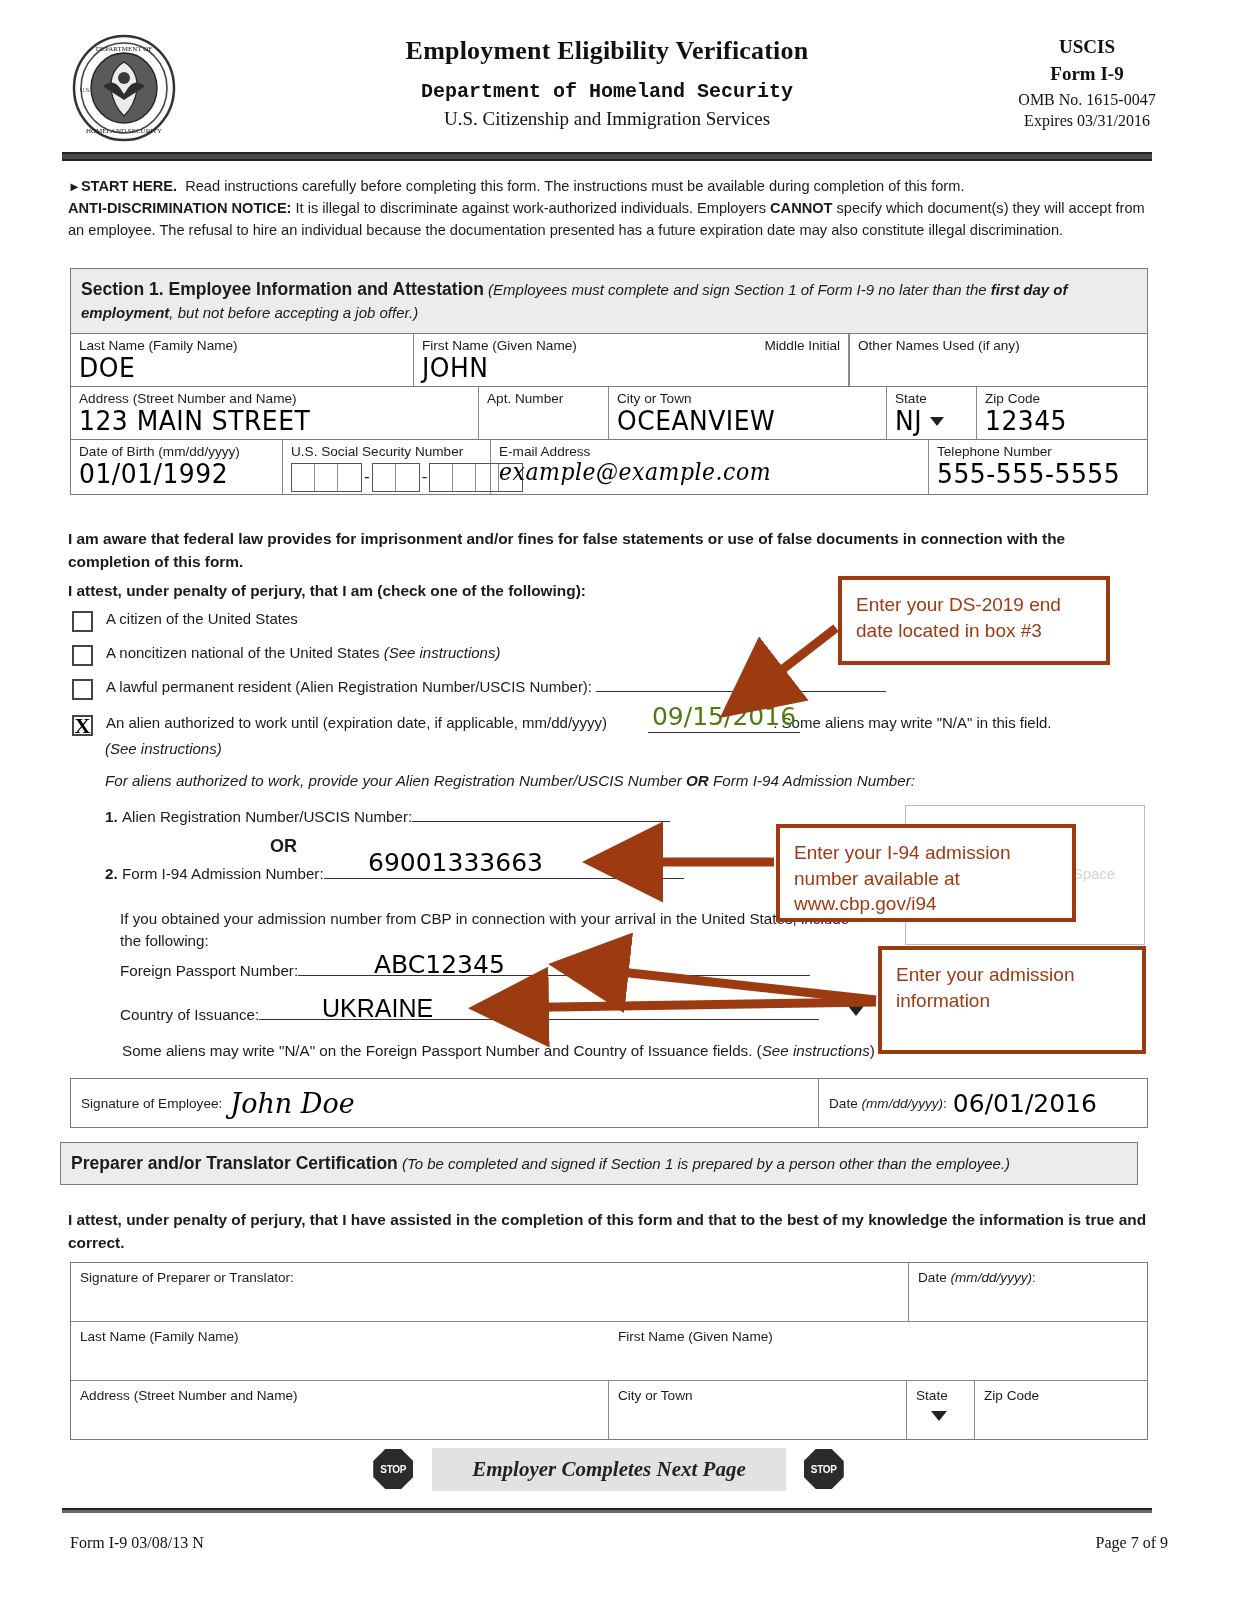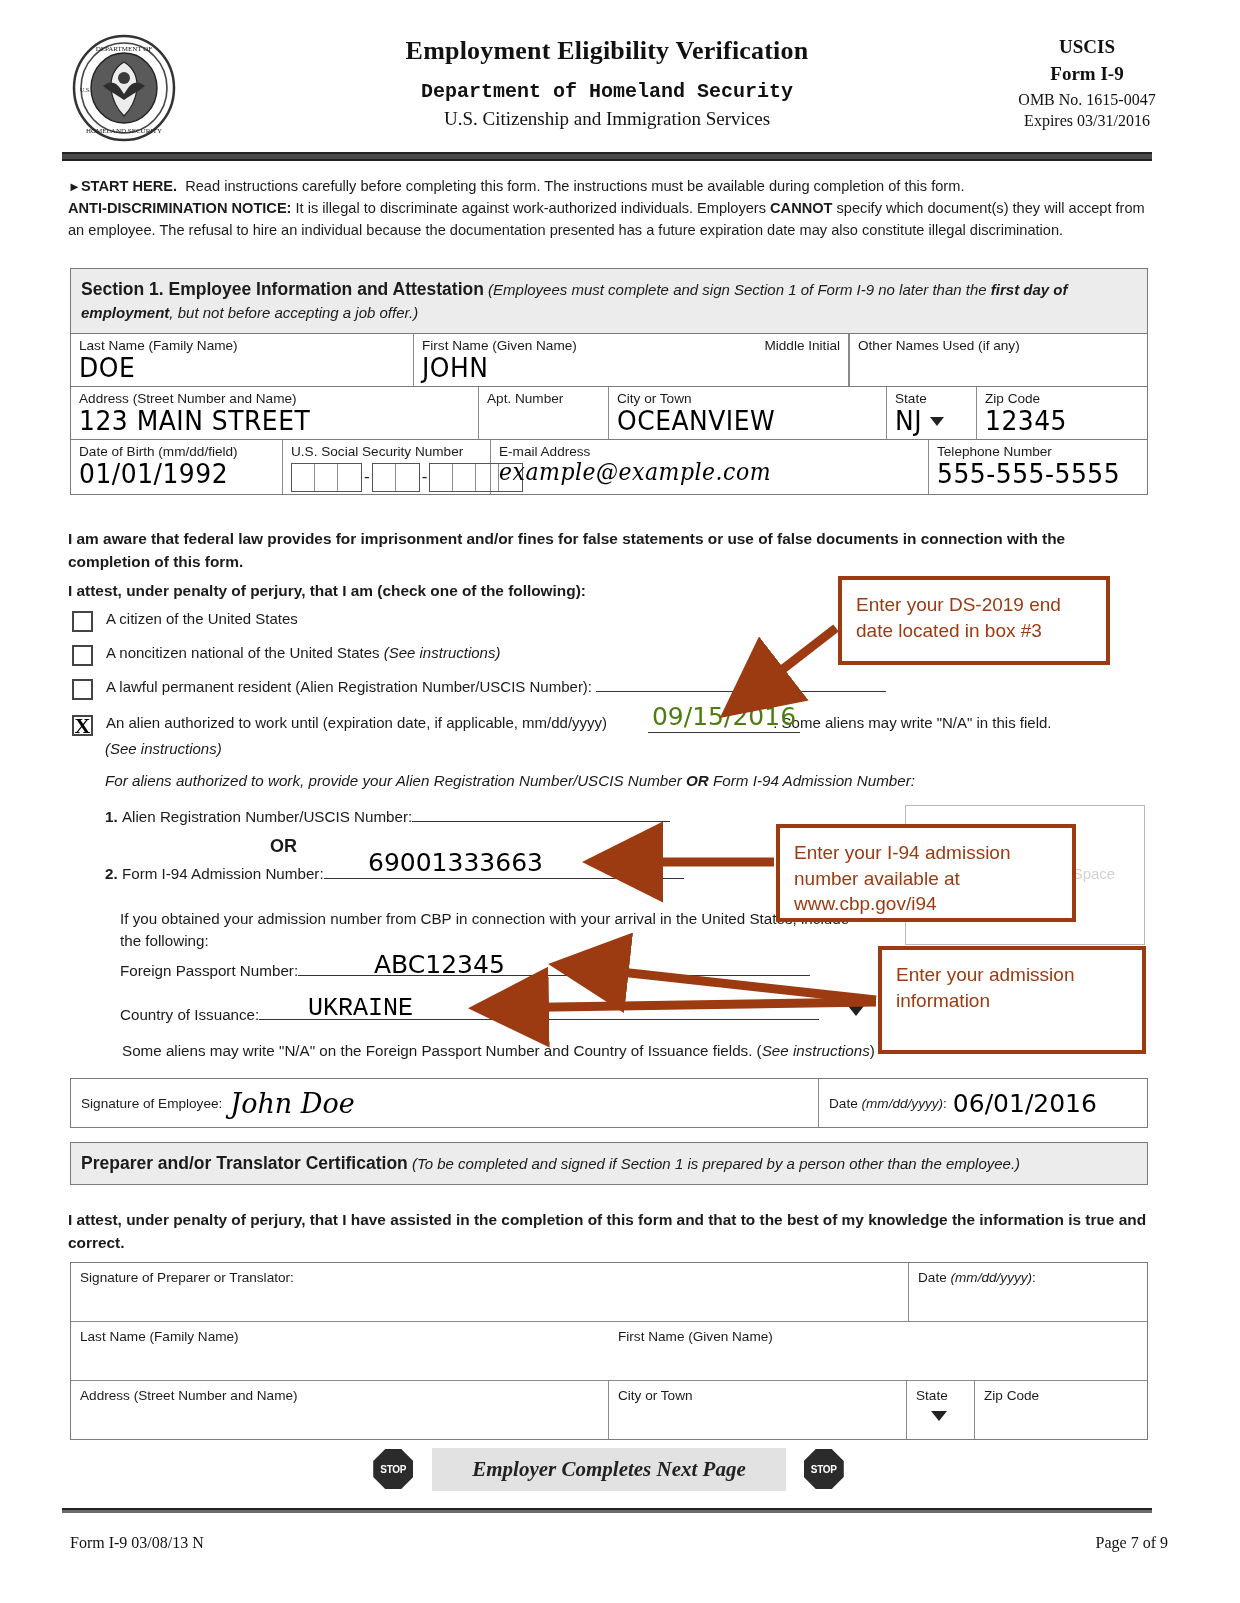--- a/index.html
+++ b/index.html
@@ -109,40 +109,40 @@
   .arn-row { position:absolute; left:105px; top:808px; font-size:15.2px; }
   .or-word { position:absolute; left:270px; top:836px; font-size:18px; font-weight:bold; }
   .i94-row { position:absolute; left:105px; top:865px; font-size:15.2px; }
   .i94-val { position:absolute; left:368px; top:848px; font-family:"DejaVu Sans", sans-serif; font-size:25px; color:#000; }
 
   .cbp-note { position:absolute; left:120px; top:908px; width:745px; font-size:15.2px; line-height:1.46; }
 
   .pp-row { position:absolute; left:120px; top:962px; font-size:15.2px; }
   .ci-row { position:absolute; left:120px; top:1006px; font-size:15.2px; }
   .pp-val { position:absolute; left:374px; top:950px; font-family:"DejaVu Sans", sans-serif; font-size:25px; color:#000; }
-  .ci-val { position:absolute; left:308px; top:994px; font-family:Liberation Mono, monospace; font-size:25px; color:#000;text-align:center; }
+  .ci-val { position:absolute; left:322px; top:994px; font-family:Liberation Sans, sans-serif; font-size:25px; color:#000;text-align:center; }
   .ci-caret { position:absolute; left:848px; top:1006px; width:0;height:0;
               border-left:8px solid transparent;border-right:8px solid transparent;border-top:10px solid #222;}
   .na-note { position:absolute; left:122px; top:1042px; font-size:15.2px; }
   .na-note i { font-style:italic; }
 
   
   .barcode { position:absolute; left:905px; top:805px; width:240px; height:140px;
              border:1.2px solid #b9b9b9; color:#d2d2d2; font-size:15px; text-align:center;
              padding-top:34px; line-height:1.5; }
 
   
   .sigrow { position:absolute; left:70px; top:1078px; width:1078px; display:flex; border:1.4px solid #7a7a7a; }
   .sigrow .c1 { width:748px; border-right:1.2px solid #8a8a8a; padding:8px 10px; min-height:48px; display:flex; align-items:center; gap:8px;}
   .sigrow .c2 { width:328px; padding:8px 10px; display:flex; align-items:center; gap:6px;}
   .sig-script { font-family:"DejaVu Serif", serif; font-style:italic; font-size:27px; color:#000; }
   .sig-date { font-family:"DejaVu Sans", sans-serif; font-size:25px; color:#000; }
 
   
-  .prepbox { position:absolute; left:70px; top:1142px; width:1078px; }
+  .prepbox { position:absolute; left:60px; top:1142px; width:1078px; }
   .prep-attest { position:absolute; left:68px; top:1208px; width:1080px; font-size:15.4px; font-weight:bold; line-height:1.5; }
 
   .ptable { position:absolute; left:70px; top:1262px; width:1078px; border:1.4px solid #7a7a7a; }
   .ptable .r { display:flex; border-bottom:1.2px solid #8a8a8a; }
   .ptable .r:last-child { border-bottom:none; }
   .ptable .c { border-right:1.2px solid #8a8a8a; padding:5px 9px; min-height:58px; }
   .ptable .c:last-child { border-right:none; }
   .pr1 .c1 { width:838px; } .pr1 .c2 { width:238px; }
   .pr2 .c1 { width:538px; border-right:none;} .pr2 .c2 { width:538px; }
   .pr3 .c1 { width:538px; } .pr3 .c2 { width:298px; } .pr3 .c3 { width:68px; position:relative;} .pr3 .c4 { width:172px; }
@@ -261,21 +261,21 @@
         </div>
       </div>
       <div class="cell c5">
         <div class="lbl">Zip Code</div>
         <div class="hw">12345</div>
       </div>
     </div>
 
     <div class="grid-row row3">
       <div class="cell c1">
-        <div class="lbl">Date of Birth (mm/dd/field)</div>
+        <div class="lbl">Date of Birth (mm/dd/yyyy)</div>
         <div class="hw">01/01/1992</div>
       </div>
       <div class="cell c2">
         <div class="lbl">U.S. Social Security Number</div>
         <div class="ssnboxes">
           <span class="ssngrp">
               <i class="ssncell"></i>
               <i class="ssncell"></i>
               <i class="ssncell"></i>
             </span>

